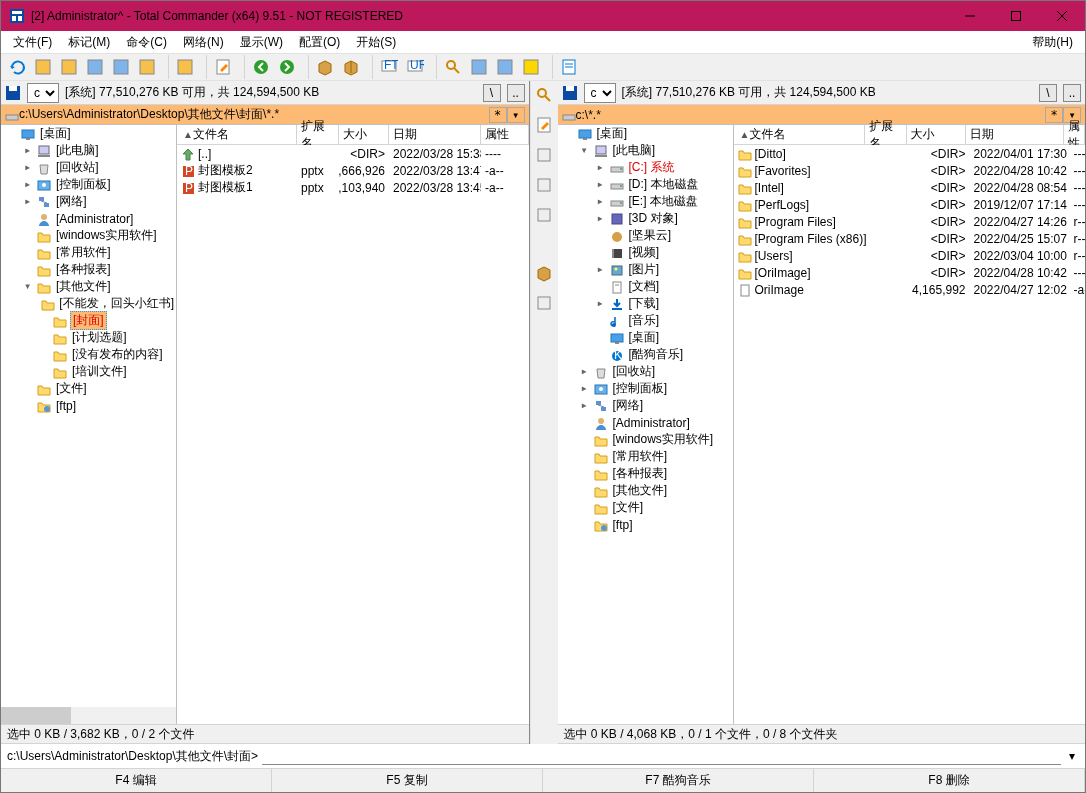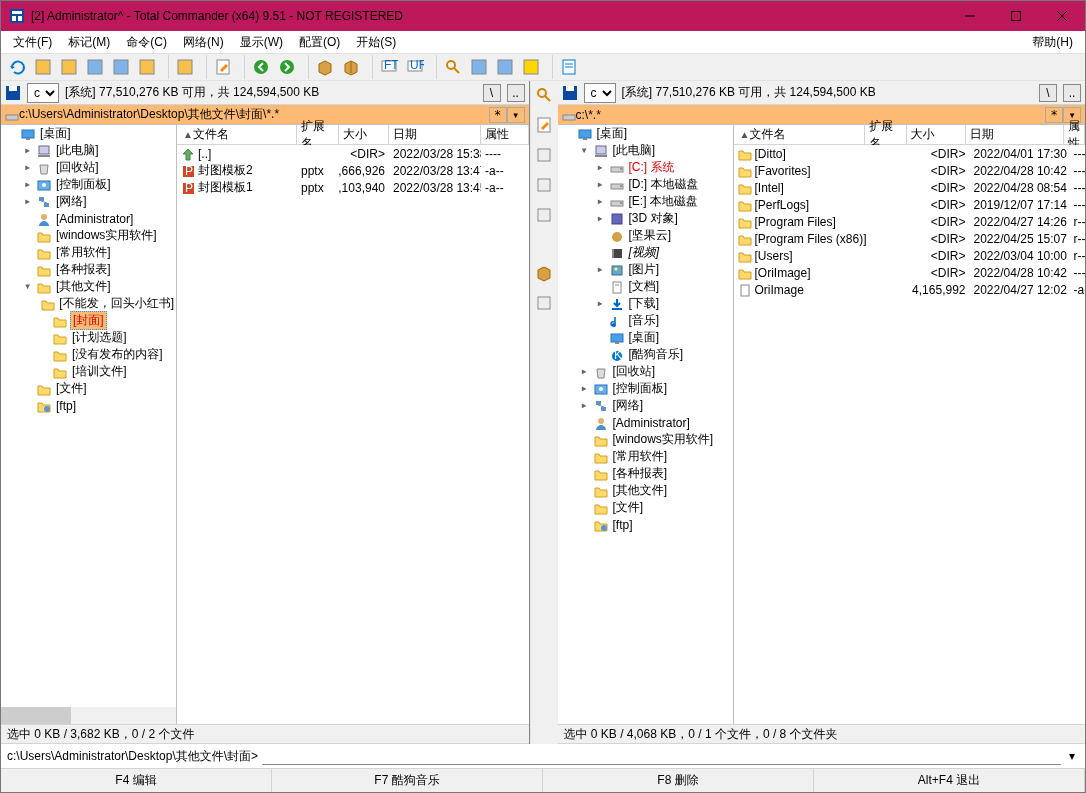--- a/index.html
+++ b/index.html
@@ -592,21 +592,21 @@
             </div>
             <div class="tnode" style="padding-left: 36px;">
               <span class="tw"></span>
               <span class="tic">
                 <svg width="14" height="14">
                   <circle cx="7" cy="8" r="5" fill="#d4a048"></circle>
                 </svg>
               </span>
               <span class="lbl">[坚果云]</span>
             </div>
-            <div class="tnode" style="padding-left: 36px; font-style: italic;">
+            <div class="tnode" style="padding-left: 36px;">
               <span class="tw"></span>
               <span class="tic">
                 <svg width="14" height="14">
                   <rect x="2" y="3" width="10" height="9" fill="#444"></rect>
                   <rect x="2" y="3" width="2" height="9" fill="#888"></rect>
                 </svg>
               </span>
               <span class="lbl">[视频]</span>
             </div>
             <div class="tnode" style="padding-left: 36px;">
@@ -920,16 +920,16 @@
 </div>
 
 <div class="cmdline">
   <span>c:\Users\Administrator\Desktop\其他文件\封面&gt;</span>
   <input type="text" style="">
   <span style="width:14px;text-align:center">▾</span>
 </div>
 
 <div class="fbar" id="fbar">
     <div class="fbtn">F4 编辑</div>
+    <div class="fbtn">F5 复制</div>
     <div class="fbtn">F7 酷狗音乐</div>
     <div class="fbtn">F8 删除</div>
-    <div class="fbtn">Alt+F4 退出</div>
   </div>
 
 </body></html>

